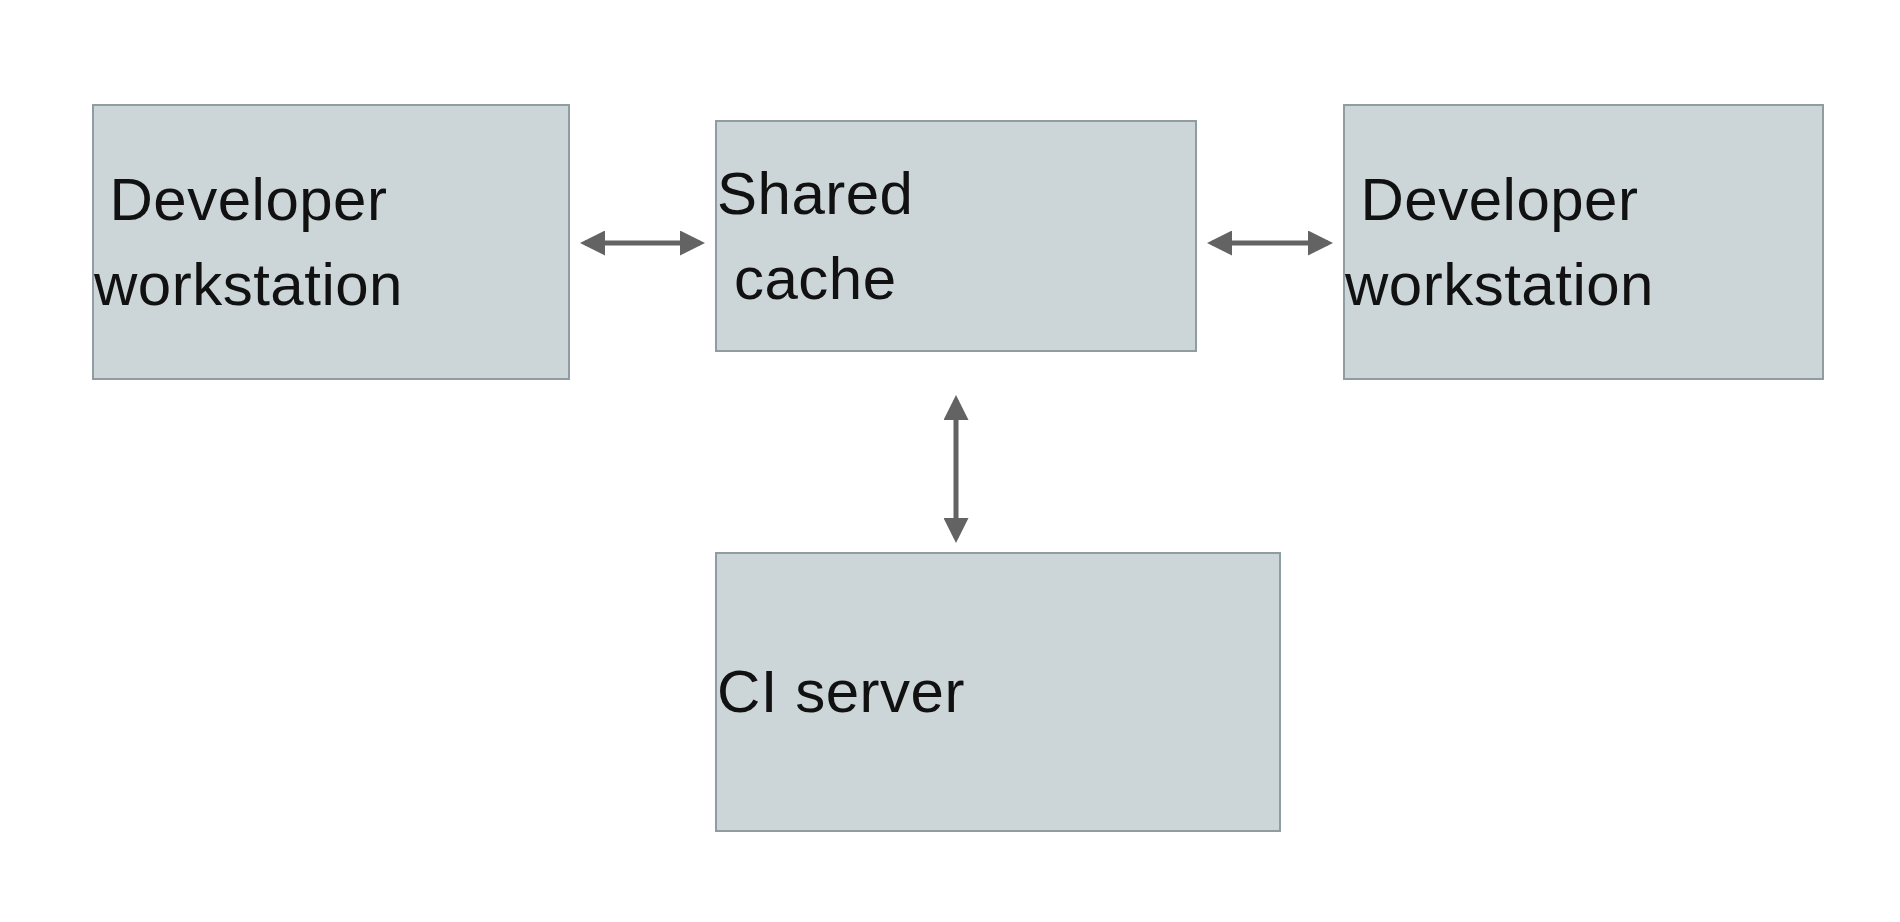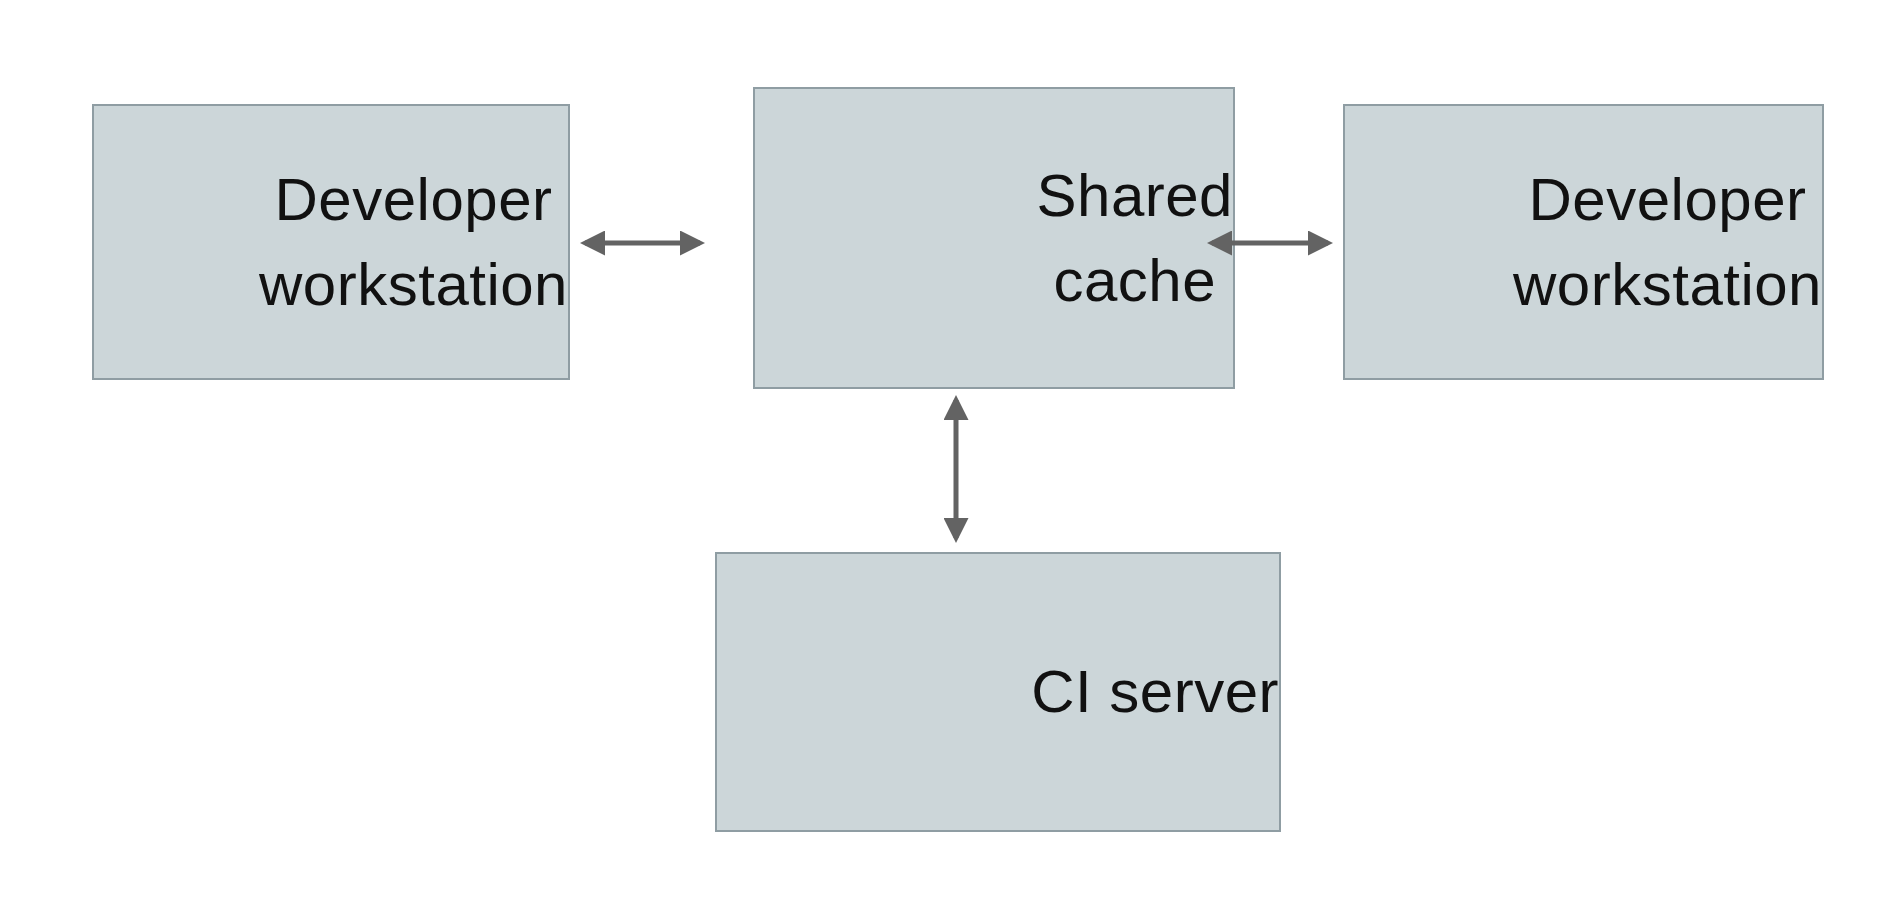--- a/index.html
+++ b/index.html
@@ -15,41 +15,41 @@
     font-family: "Liberation Sans", sans-serif;
     overflow: hidden;
   }
   .node {
     position: absolute;
     background: var(--node-fill, #ccd6d9);
     border: 2px solid var(--node-border, #8f9da3);
     box-sizing: border-box;
     display: flex;
     align-items: center;
-    justify-content: flex-end;
+    justify-content: flex-start;
     text-align: center;
   }
   .node-label {
     font-size: 60px;
     line-height: 1.42;
     color: var(--text, #111111);
     white-space: pre-line;
     letter-spacing: 0.5px;
   }
   .edge-layer {
     position: absolute;
     left: 0;
     top: 0;
     width: 1900px;
     height: 922px;
     pointer-events: none;
   }
   
   .node-dev-left   { left: 92px;   top: 104px; width: 478px; height: 276px; }
-  .node-cache      { left: 715px;  top: 87px; width: 482px; height: 302px; margin-left: 38px; }
+  .node-cache      { left: 715px;  top: 120px; width: 482px; height: 232px; }
   .node-dev-right  { left: 1343px; top: 104px; width: 481px; height: 276px; }
   .node-ci         { left: 715px;  top: 552px; width: 566px; height: 280px; }
 </style>
 </head>
 <body>
 
 <div class="canvas">
 
   <div class="node node-dev-left">
     <span class="node-label">Developer

